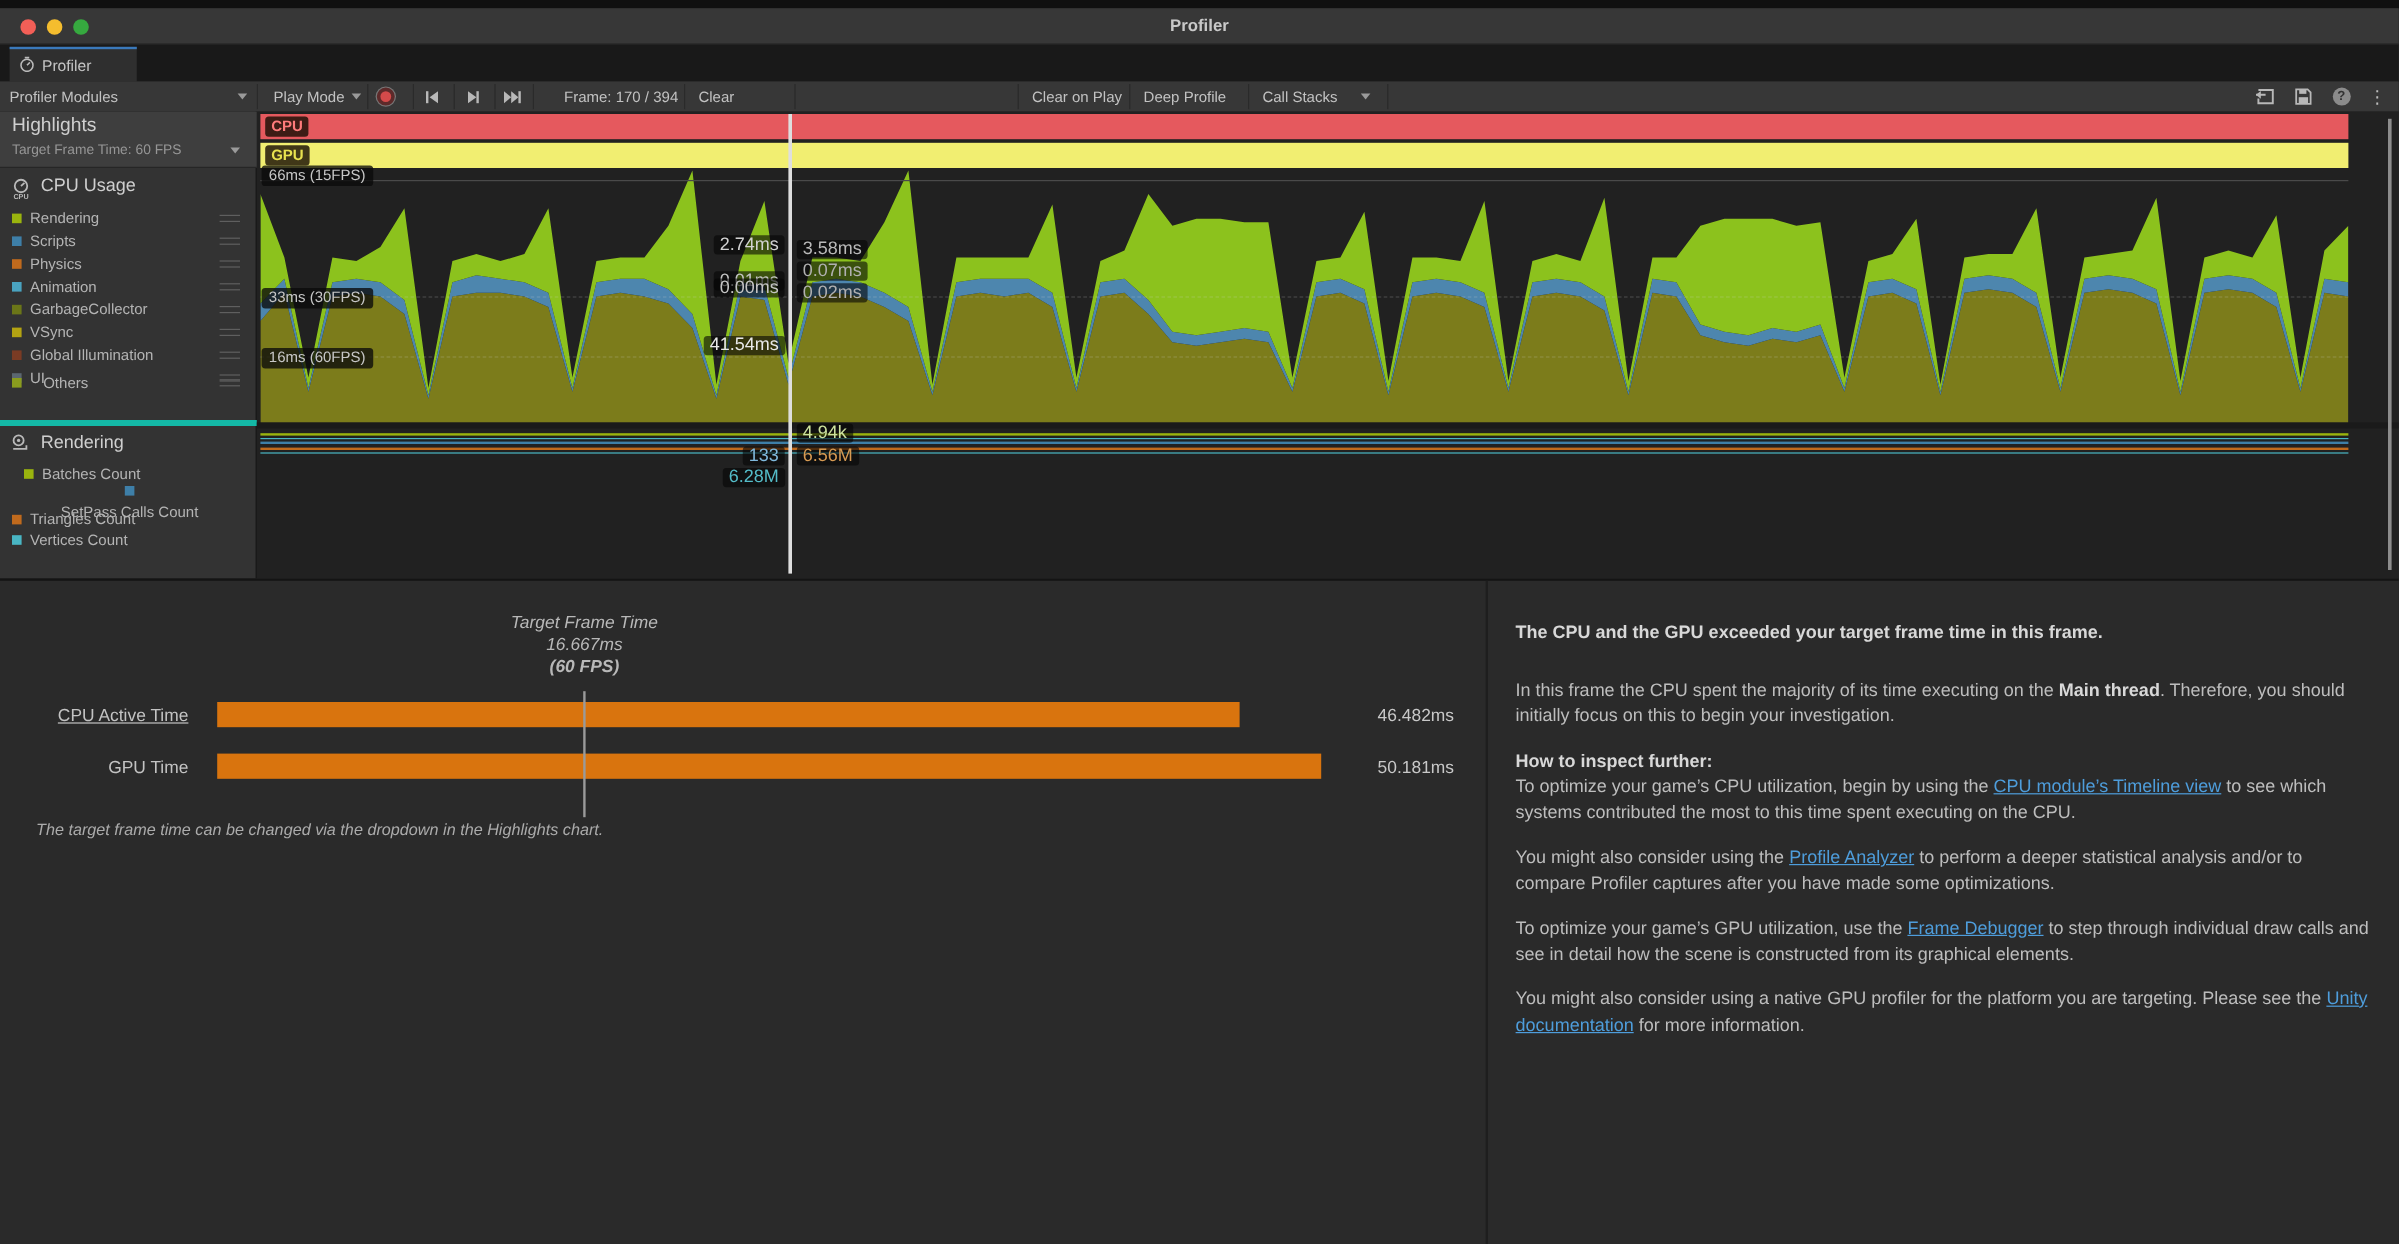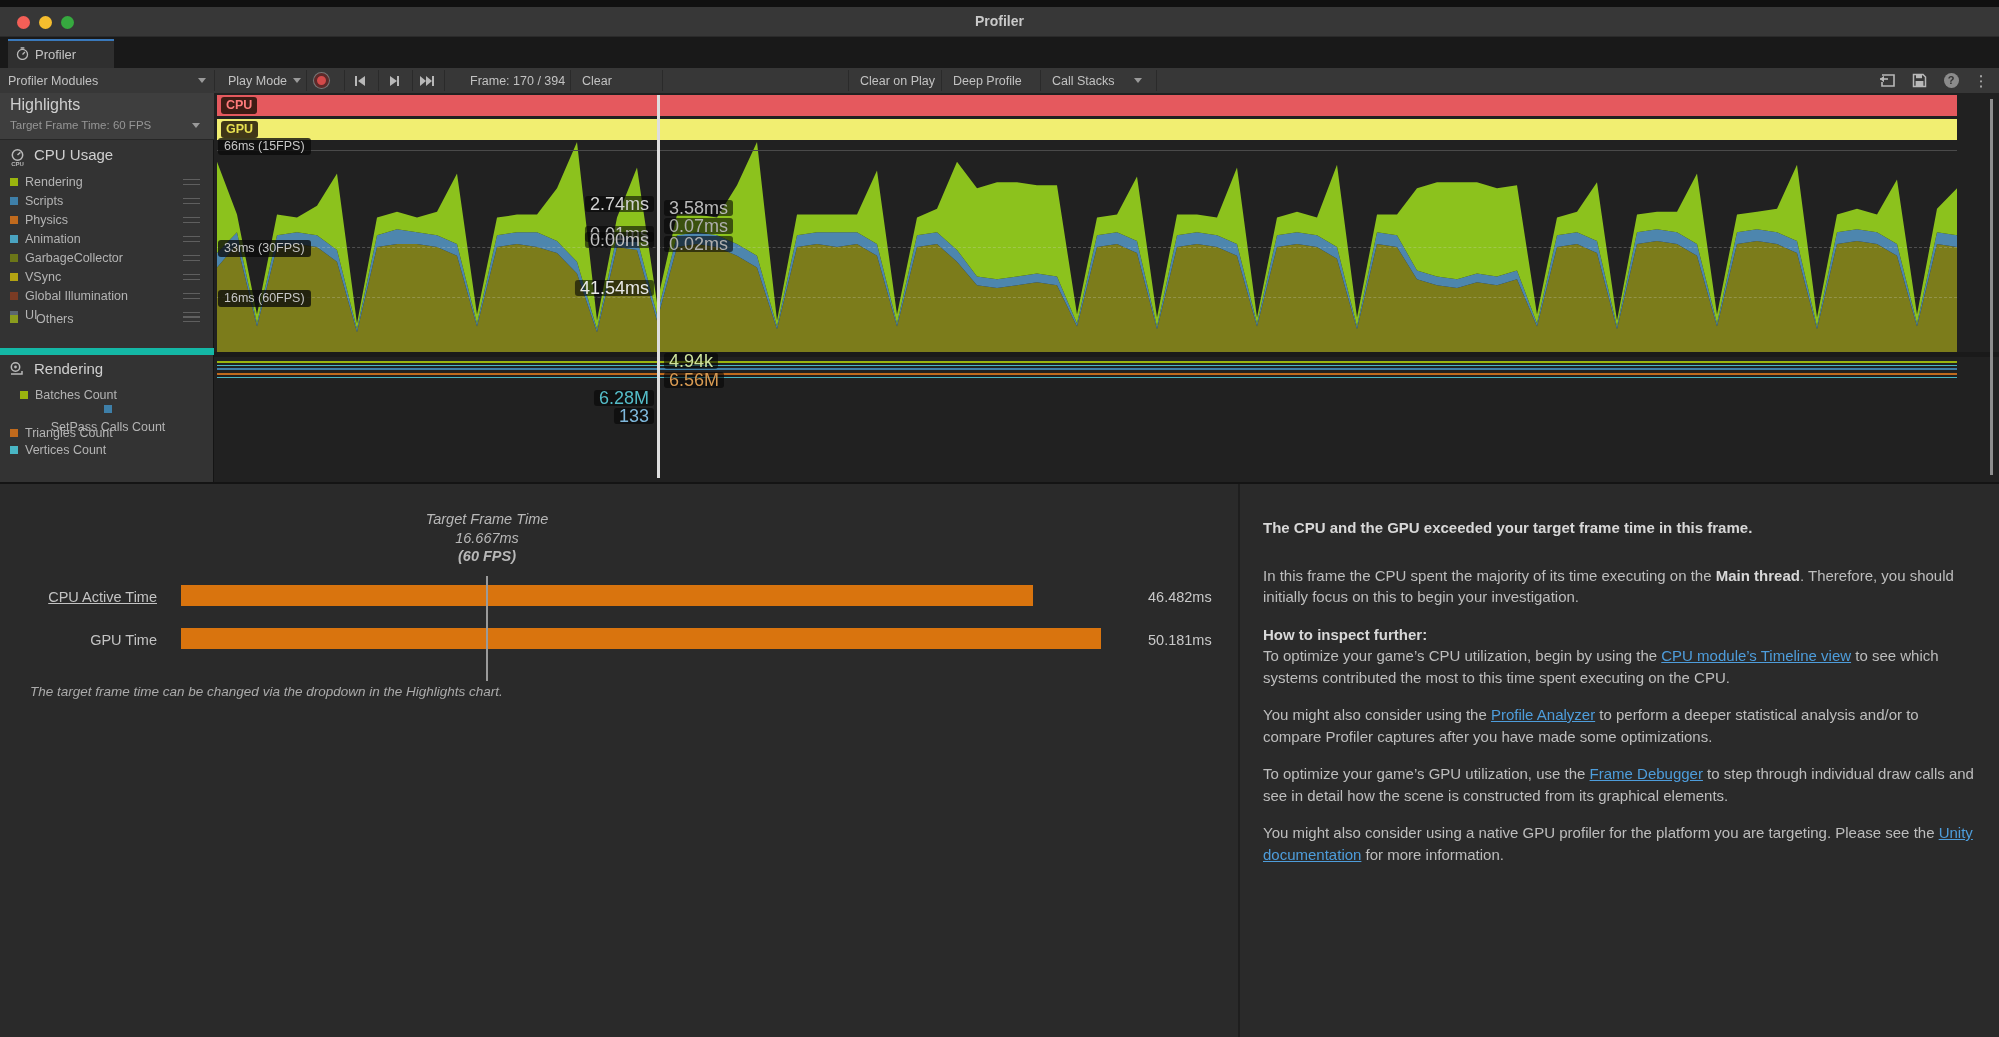--- a/index.html
+++ b/index.html
@@ -31,39 +31,39 @@
            border-top:5px solid #9a9a9a; display:inline-block; }
   .recbtn { width:15px; height:15px; border-radius:50%; background:#d34a4a; border:3px solid #5d2a2a;
             box-shadow:0 0 0 1px #777; }
 
   
   .main { position:absolute; left:0; top:86px; width:1999px; height:389px; background:#212121; }
   .sidebar { position:absolute; left:0; top:0; width:214px; height:389px; background:#333333;
              border-right:1px solid #151515; }
   .sec-highlights { position:absolute; left:0; top:0; width:214px; height:47px; background:#3e3e3e;
                     border-bottom:1px solid #262626; }
-  .sec-cpu { position:absolute; left:0; top:47px; width:214px; height:215px; border-bottom:7px solid #14b8a6; }
+  .sec-cpu { position:absolute; left:0; top:47px; width:214px; height:215px; border-bottom:5px solid #14b8a6; }
   .sec-render { position:absolute; left:0; top:262px; width:214px; height:127px; }
   .sec-title { color:#cfcfcf; font-size:15px; }
   .sec-sub { color:#969696; font-size:11.5px; }
   .legend-row { position:absolute; left:10px; width:196px; height:17px; display:flex;
                 align-items:center; gap:7px; color:#b4b4b4; font-size:12.5px; }
   .chip { width:8px; height:8px; flex:none; }
   .drag { position:absolute; right:6px; width:17px; height:6px; border-top:1px solid #5f5f5f;
           border-bottom:1px solid #5f5f5f; }
 
   
   .hl-bar { position:absolute; left:217px; width:1740px; height:21px; }
   .hl-badge { position:absolute; left:4px; top:2px; padding:0 5px; border-radius:3px;
               background:rgba(25,15,5,0.82); font-size:12.5px; font-weight:bold; line-height:17px; }
   .gridline { position:absolute; left:217px; width:1740px; height:0; z-index:2; }
   .axis-badge { position:absolute; padding:0 6px; background:rgba(10,10,10,0.78); border-radius:3px;
                 color:#c6c6c6; font-size:12.5px; line-height:17px; z-index:6; }
   .val-badge { position:absolute; padding:0 5px; background:rgba(5,5,5,0.6); border-radius:3px;
-               font-size:18px; line-height:16px; z-index:6; white-space:nowrap; }
+               font-size:15px; line-height:16px; z-index:6; white-space:nowrap; }
   .val-badge.r { transform:translateX(-100%); }
   #cpu-chart-svg { position:absolute; left:217px; top:47px; z-index:1; }
   .rline { position:absolute; left:217px; width:1740px; height:2px; z-index:1; }
   .sel-line { position:absolute; left:657px; top:2px; width:3px; height:383px; background:#dedede; z-index:4; }
   .edge-line { position:absolute; left:1990px; top:6px; width:3px; height:376px; background:#8d8d8d; z-index:3; }
 
   
   .details { position:absolute; left:0; top:475px; width:1999px; height:555px; background:#2a2a2a;
              border-top:2px solid #141414; }
   .dsplit { position:absolute; left:1238px; top:0; width:2px; height:555px; background:#1e1e1e; }
@@ -332,21 +332,21 @@
       <div class="edge-line"></div>
 
       <div class="val-badge r" style="left: 654px; top: 103px; color: rgb(210, 210, 210);">2.74ms</div>
       <div class="val-badge r" style="left: 654px; top: 133px; color: rgb(196, 196, 196);">0.01ms</div>
       <div class="val-badge r" style="left: 654px; top: 139px; color: rgb(196, 196, 196);">0.00ms</div>
       <div class="val-badge" style="left: 664px; top: 107px; color: rgb(185, 185, 185);">3.58ms</div>
       <div class="val-badge" style="left: 664px; top: 125px; color: rgb(176, 176, 176);">0.07ms</div>
       <div class="val-badge" style="left: 664px; top: 143px; color: rgb(176, 176, 176);">0.02ms</div>
       <div class="val-badge r" style="left: 654px; top: 187px; color: rgb(232, 232, 232);">41.54ms</div>
       <div class="val-badge" style="left: 664px; top: 260px; color: rgb(205, 226, 158);">4.94k</div>
-      <div class="val-badge r" style="left: 654px; top: 279px; color: rgb(127, 184, 220); margin-top: 36px;">133</div>
+      <div class="val-badge r" style="left: 654px; top: 279px; color: rgb(127, 184, 220);">133</div>
       <div class="val-badge" style="left: 664px; top: 279px; color: rgb(215, 154, 82);">6.56M</div>
       <div class="val-badge r" style="left: 654px; top: 297px; color: rgb(84, 188, 200);">6.28M</div>
     </div>
 
     <div class="details">
       <div class="dsplit"></div>
 
       <div class="tft" style="top:27px;">Target Frame Time</div>
       <div class="tft" style="top:46px;">16.667ms</div>
       <div class="tft" style="top:64px; font-weight:bold;">(60 FPS)</div>

